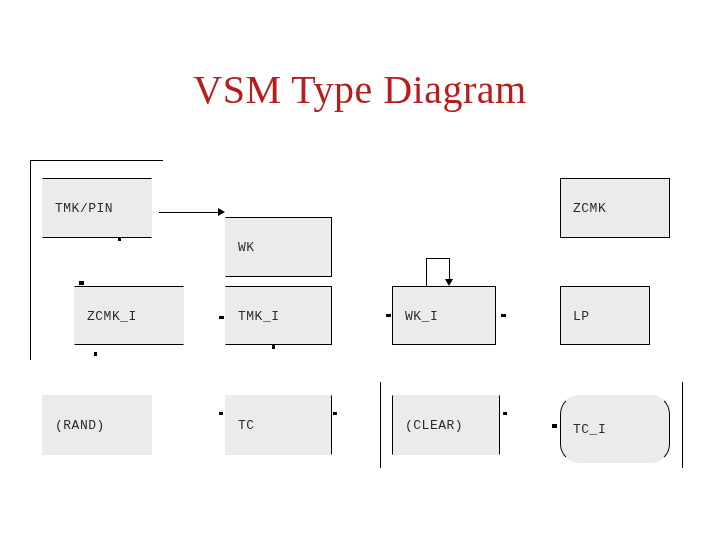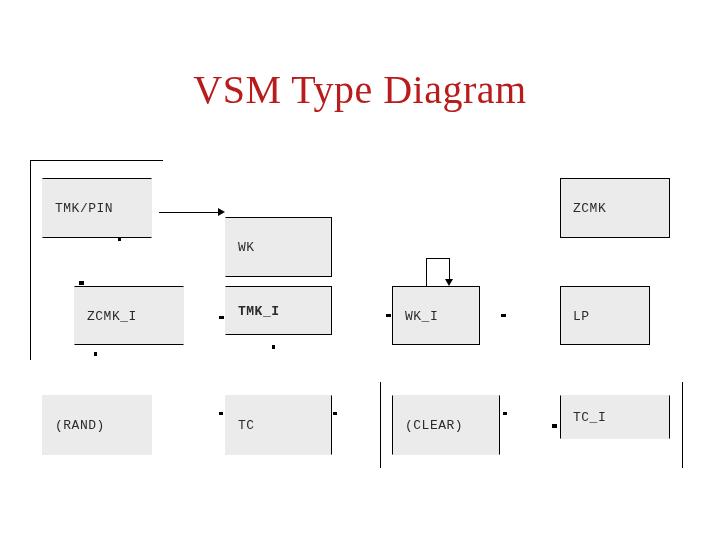--- a/index.html
+++ b/index.html
@@ -121,42 +121,42 @@
     </div>
 
     <div class="node" style="left:560px; top:178px; width:110px; height:60px;padding-left:8px;">
       <span class="node-label">ZCMK</span>
     </div>
 
     <div class="node b-tb" style="left:42px; top:286px; width:110px; height:59px;margin-left:32px;">
       <span class="node-label">ZCMK_I</span>
     </div>
 
-    <div class="node b-tbr" style="left:225px; top:286px; width:107px; height:49px;font-weight:bold;">
+    <div class="node b-tbr" style="left:225px; top:286px; width:107px; height:59px;">
       <span class="node-label">TMK_I</span>
     </div>
 
-    <div class="node" style="left:392px; top:286px; width:88px; height:59px;padding-left:40px;">
+    <div class="node" style="left:392px; top:286px; width:104px; height:59px;padding-left:40px;">
       <span class="node-label">WK_I</span>
     </div>
 
     <div class="node" style="left:560px; top:286px; width:90px; height:59px;">
       <span class="node-label">LP</span>
     </div>
 
     <div class="node b-none" style="left:42px; top:395px; width:110px; height:60px;">
       <span class="node-label">(RAND)</span>
     </div>
 
     <div class="node b-r" style="left:225px; top:395px; width:107px; height:60px;">
       <span class="node-label">TC</span>
     </div>
 
     <div class="node b-lr" style="left:392px; top:395px; width:108px; height:60px;padding-left:40px;">
       <span class="node-label">(CLEAR)</span>
     </div>
 
-    <div class="node b-lr" style="left:560px; top:395px; width:110px; height:44px;">
+    <div class="node b-lr" style="left:560px; top:395px; width:110px; height:68px;border-radius:19px;">
       <span class="node-label">TC_I</span>
     </div>
 
   </div>
 </div>
 
 </body></html>

